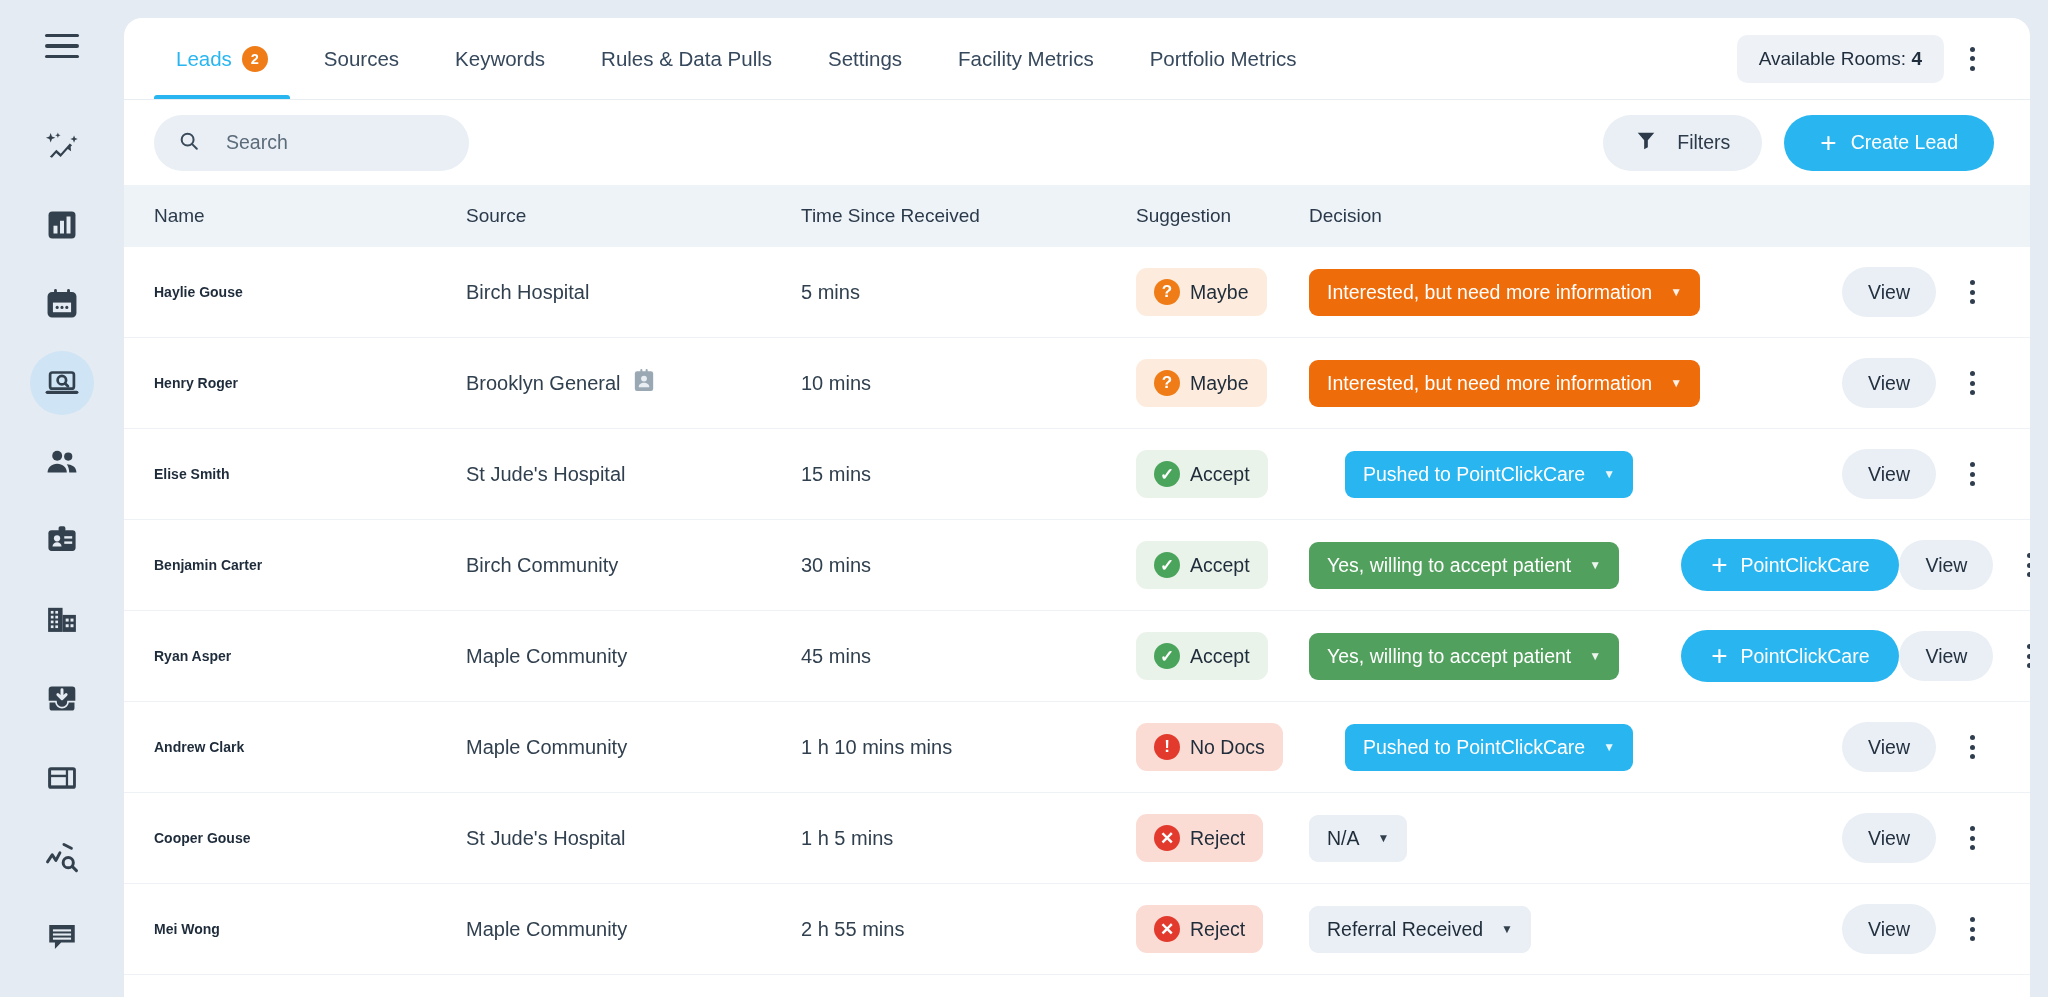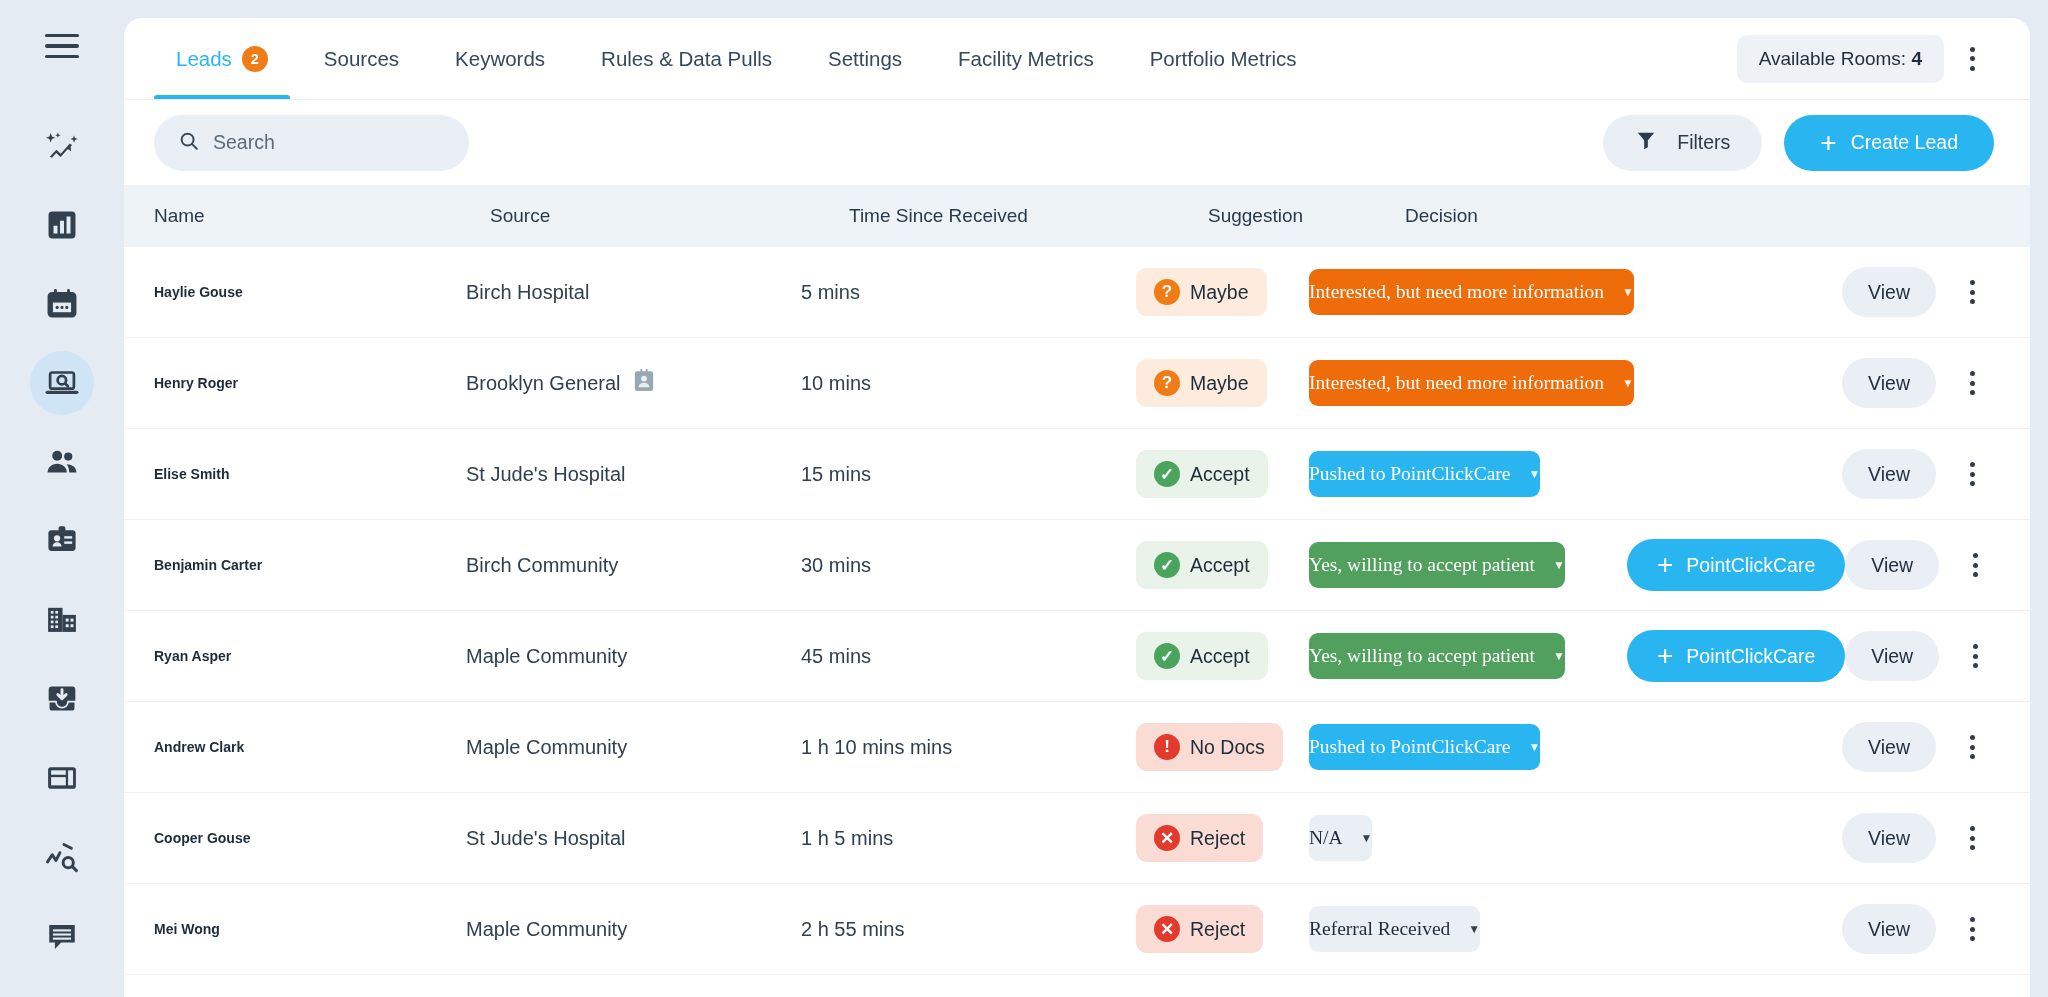--- a/index.html
+++ b/index.html
@@ -82,21 +82,21 @@
   .kebab i { display: block; width: 5px; height: 5px; border-radius: 50%; background: #2f3e4f; }
 
   
   .toolbar {
     height: 85px; display: flex; align-items: center;
     padding: 0 36px 0 30px;
   }
   .search {
     width: 315px; height: 56px; background: #e9eff5;
     border-radius: 28px; display: flex; align-items: center;
-    gap: 13px; padding: 0 24px; cursor: text;
+    gap: 26px; padding: 0 24px; cursor: text;
   }
   .search input {
     border: none; outline: none; background: transparent;
     font-family: inherit; font-size: 19.5px; color: #2f3e4f; width: 100%;
   }
   .search input::placeholder { color: #5c6b7a; }
   .toolbar-right { margin-left: auto; display: flex; align-items: center; gap: 22px; }
   .btn-filters {
     height: 56px; background: #e9eff5; border-radius: 28px;
     display: flex; align-items: center; gap: 20px; padding: 0 32px;
@@ -109,21 +109,21 @@
     font-size: 19.5px; color: #fff; cursor: pointer; border: none;
     font-family: inherit; font-weight: 500;
   }
   .plus { font-size: 28px; line-height: 1; font-weight: 400; }
 
   
   .table { width: 100%; }
   .thead {
     display: flex; align-items: center; height: 62px;
     background: #eef3f8; padding: 0 36px 0 30px;
-    font-size: 19px; color: #2b3a4a; font-weight: 500; gap: 24px;
+    font-size: 19px; color: #2b3a4a; font-weight: 500;
   }
   .row {
     display: flex; align-items: center; height: 91px;
     padding: 0 36px 0 30px; border-bottom: 1px solid #eef2f6;
     background: #fff;
   }
   .c-name   { width: 312px; flex: 0 0 312px; }
   .c-source { width: 335px; flex: 0 0 335px; display: flex; align-items: center; gap: 12px; }
   .c-time   { width: 335px; flex: 0 0 335px; }
   .c-sugg   { width: 173px; flex: 0 0 173px; }
@@ -148,26 +148,26 @@
     display: inline-flex; align-items: center; justify-content: center;
     color: #fff; font-size: 17px; font-weight: 700; flex: 0 0 26px;
   }
   .sicon.o { background: #ef7c17; }
   .sicon.g { background: #4ba45c; }
   .sicon.r { background: #e23b2e; }
 
   
   .dec {
     display: inline-flex; align-items: center; justify-content: space-between;
-    gap: 18px; border-radius: 9px; padding: 12px 0;
+    gap: 18px; border-radius: 9px; padding: 12px 18px;
     font-size: 19.5px; white-space: nowrap; cursor: pointer;
-    border: none; font-family: Liberation Serif, serif;
+    border: none; font-family: Liberation Sans, sans-serif;
   }
   .dec.orange { background: #ef6c0b; color: #fff; }
-  .dec.blue   { background: #29b6f0; color: #fff; }
+  .dec.blue   { background: #29b6f0; color: #fff; margin-left: 36px; }
   .dec.green  { background: #52a05e; color: #fff; }
   .dec.grey   { background: #e9eff5; color: #1f2c3a; }
   .caret { font-size: 12px; opacity: .9; }
 
   .btn-pcc {
     height: 52px; background: #29b6f0; border-radius: 26px; color: #fff;
     display: inline-flex; align-items: center; gap: 13px; padding: 0 30px;
     font-size: 19.5px; cursor: pointer; border: none; font-family: inherit;
   }
   .btn-view {

